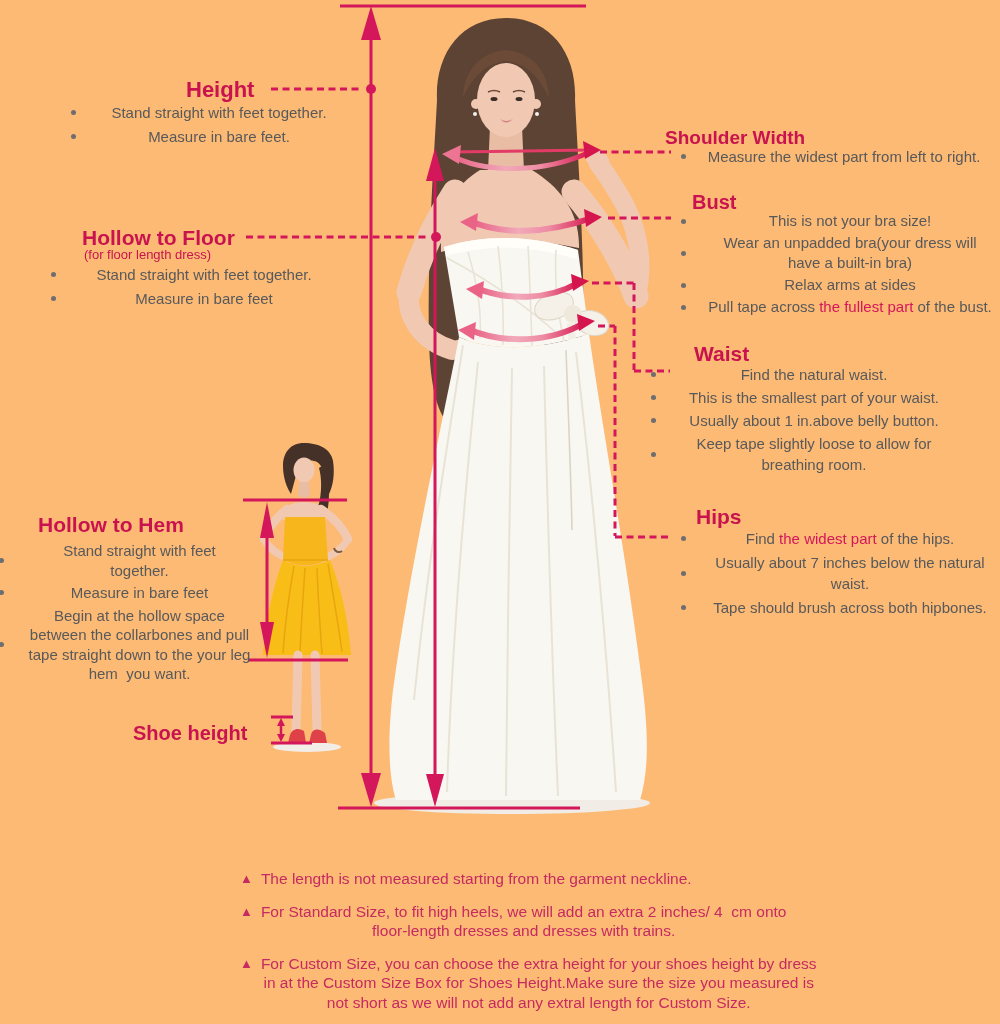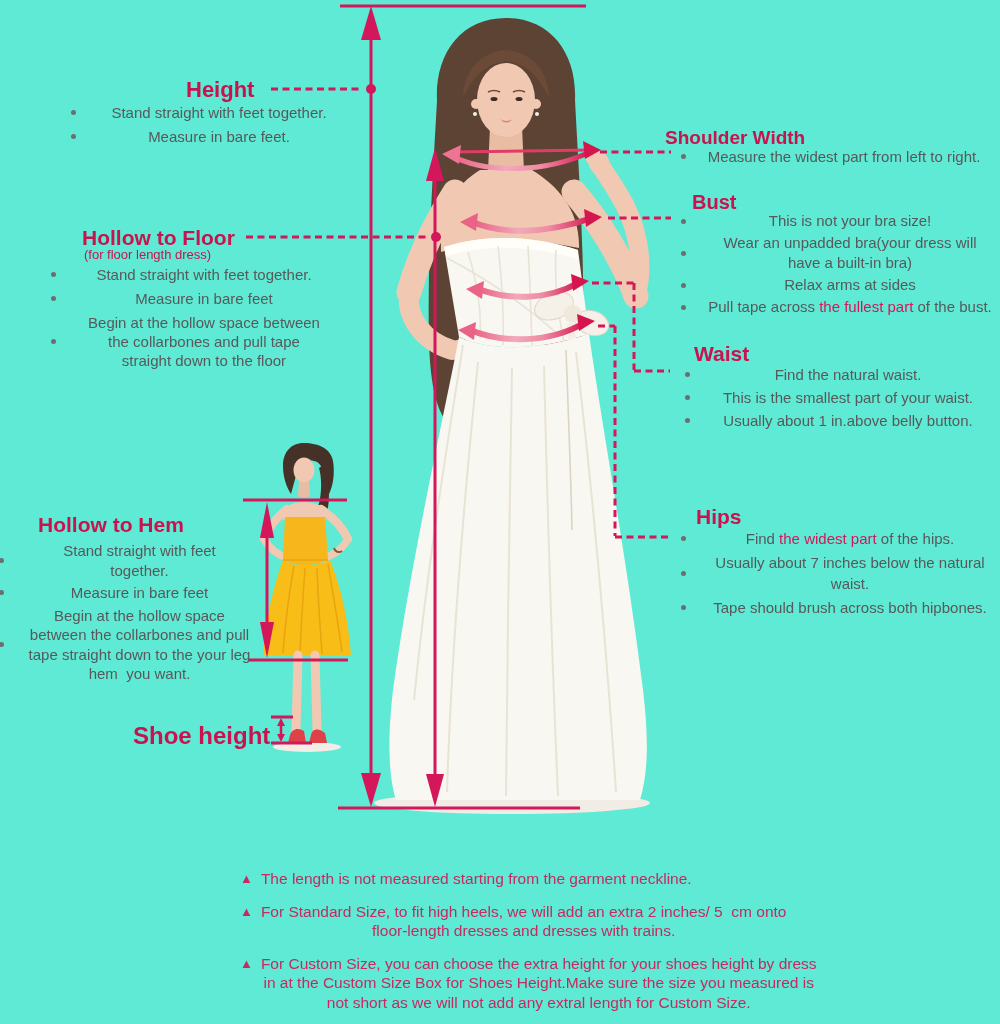--- a/index.html
+++ b/index.html
@@ -1,18 +1,18 @@
 <!DOCTYPE html>
 <html style="--accent: #d3175a; --title: #c8134f; --note_text: #c52a61; --body_text: #58595b; --bullet: #6e6e70; --tape_light: #f2a9ba; --tape_mid: #ea6286; --tape_dark: #d5164e; --dress_yellow: #f7b71c; --dress_yellow_shade: #e8a50d; --dress_white: #f9f7f2; --dress_white_shade: #e9e3d6; --hair_brown: #5d4334; --hair_fringe: #6b4a37; --hair_dark: #453127; --skin: #f1c9b3; --shoe_red: #de4148;"><head>
 <meta charset="utf-8">
 <style>
   html,body { margin:0; padding:0; background:#ffffff; }
   #canvas {
     position:relative; width:1000px; height:1024px; overflow:hidden;
-    background:#5eead4; font-family:"Liberation Sans", sans-serif;
+    background:#fdba74; font-family:"Liberation Sans", sans-serif;
   }
   svg.layer { position:absolute; left:0; top:0; pointer-events:none; }
   #artwork { z-index:1; }
   #overlay { z-index:2; }
   .txt { position:absolute; z-index:3; }
   .sec-title { color:var(--title,#c8134f); font-weight:bold; white-space:nowrap; }
   .sec-subtitle { color:var(--title,#c8134f); font-size:13px; white-space:nowrap; }
   ul.bullets { list-style:none; margin:0; padding:0; position:absolute; z-index:3; }
   ul.bullets li {
     position:relative; white-space:pre-wrap; color:var(--body_text,#58595b);
@@ -27,21 +27,21 @@
   
   #height-list     { left:84px;  top:103px; width:270px; }
   #height-list li  { margin-bottom:5px; }
   #htf-list        { left:64px;  top:265px; width:280px; }
   #htf-list li     { margin-bottom:5px; }
   #hth-list        { left:12px;  top:541px; width:255px; line-height:19.5px; }
   #hth-list li     { margin-bottom:3px; line-height:19.5px; }
   #shoulder-list   { left:694px; top:147px; width:300px; }
   #bust-list       { left:694px; top:211px; width:312px; }
   #bust-list li    { line-height:20px; margin-bottom:2px; }
-  #waist-list      { left:698px; top:364px; width:300px; }
+  #waist-list      { left:664px; top:364px; width:300px; }
   #waist-list li   { line-height:21px; margin-bottom:2px; }
   #hips-list       { left:694px; top:528px; width:312px; }
   #hips-list li    { line-height:21px; margin-bottom:3px; }
   
   #notes-list { left:240px; top:869px; width:750px; }
   #notes-list li { display:flex; align-items:flex-start; margin-bottom:13px;
                    color:var(--note_text,#c52a61); font-size:15.5px; line-height:19.5px; }
   #notes-list li::before { display:none; }
   #notes-list .tri { color:var(--note_text,#c52a61); font-size:13px; line-height:19.5px;
                      margin-right:8px; flex:0 0 auto; }
@@ -232,68 +232,67 @@
   <ul class="bullets" id="height-list">
       <li>Stand straight with feet together.</li>
       <li>Measure in bare feet.</li>
     </ul>
 
   <div class="txt sec-title" style="left:82px; top:226px; font-size:21px;">Hollow to Floor</div>
   <div class="txt sec-subtitle" style="left:84px; top:247px;">(for floor length dress)</div>
   <ul class="bullets" id="htf-list">
       <li>Stand straight with feet together.</li>
       <li>Measure in bare feet</li>
-      <li>Begin at the hollow space between
-the collarbones and pull tape
-straight down to the floor</li>
     </ul>
 
   <div class="txt sec-title" style="left:38px; top:513px; font-size:21px;">Hollow to Hem</div>
   <ul class="bullets" id="hth-list">
       <li>Stand straight with feet
 together.</li>
       <li>Measure in bare feet</li>
       <li>Begin at the hollow space
 between the collarbones and pull
 tape straight down to the your leg
 hem  you want.</li>
     </ul>
 
-  <div class="txt sec-title" style="left:133px; top:722px; font-size:24px;">Shoe height</div>
+  <div class="txt sec-title" style="left:133px; top:722px; font-size:20px;">Shoe height</div>
 
   <div class="txt sec-title" style="left:665px; top:127px; font-size:19px;">Shoulder Width</div>
   <ul class="bullets" id="shoulder-list">
       <li>Measure the widest part from left to right.</li>
     </ul>
 
   <div class="txt sec-title" style="left:692px; top:191px; font-size:20px;">Bust</div>
   <ul class="bullets" id="bust-list">
       <li>This is not your bra size!</li>
       <li>Wear an unpadded bra(your dress will
 have a built-in bra)</li>
       <li>Relax arms at sides</li>
       <li><span>Pull tape across </span><span class="hl">the fullest part</span><span> of the bust.</span></li>
     </ul>
 
   <div class="txt sec-title" style="left:694px; top:342px; font-size:21px;">Waist</div>
   <ul class="bullets" id="waist-list">
       <li>Find the natural waist.</li>
       <li>This is the smallest part of your waist.</li>
       <li>Usually about 1 in.above belly button.</li>
+      <li>Keep tape slightly loose to allow for
+breathing room.</li>
     </ul>
 
   <div class="txt sec-title" style="left:696px; top:505px; font-size:21px;">Hips</div>
   <ul class="bullets" id="hips-list">
       <li><span>Find </span><span class="hl">the widest part</span><span> of the hips.</span></li>
       <li>Usually about 7 inches below the natural
 waist.</li>
       <li>Tape should brush across both hipbones.</li>
     </ul>
 
   <ul class="bullets" id="notes-list">
       <li><span class="tri">▲</span><span class="note-text">The length is not measured starting from the garment neckline.</span></li>
-      <li><span class="tri">▲</span><span class="note-text">For Standard Size, to fit high heels, we will add an extra 2 inches/ 5  cm onto
+      <li><span class="tri">▲</span><span class="note-text">For Standard Size, to fit high heels, we will add an extra 2 inches/ 4  cm onto
 floor-length dresses and dresses with trains.</span></li>
       <li><span class="tri">▲</span><span class="note-text">For Custom Size, you can choose the extra height for your shoes height by dress
 in at the Custom Size Box for Shoes Height.Make sure the size you measured is
 not short as we will not add any extral length for Custom Size.</span></li>
     </ul>
 </div>
 
 </body></html>

